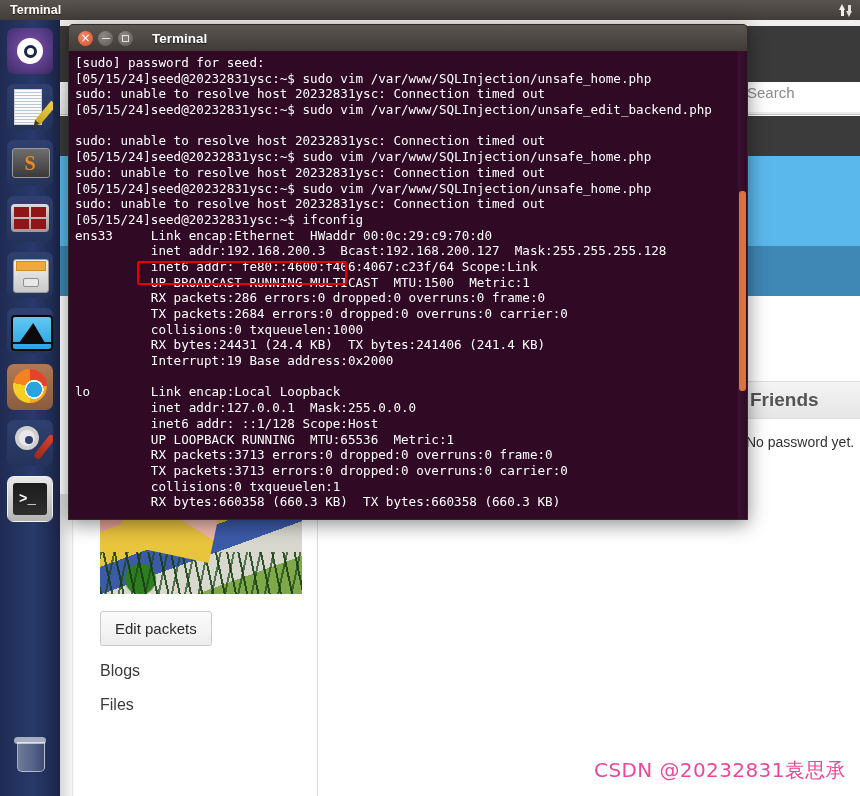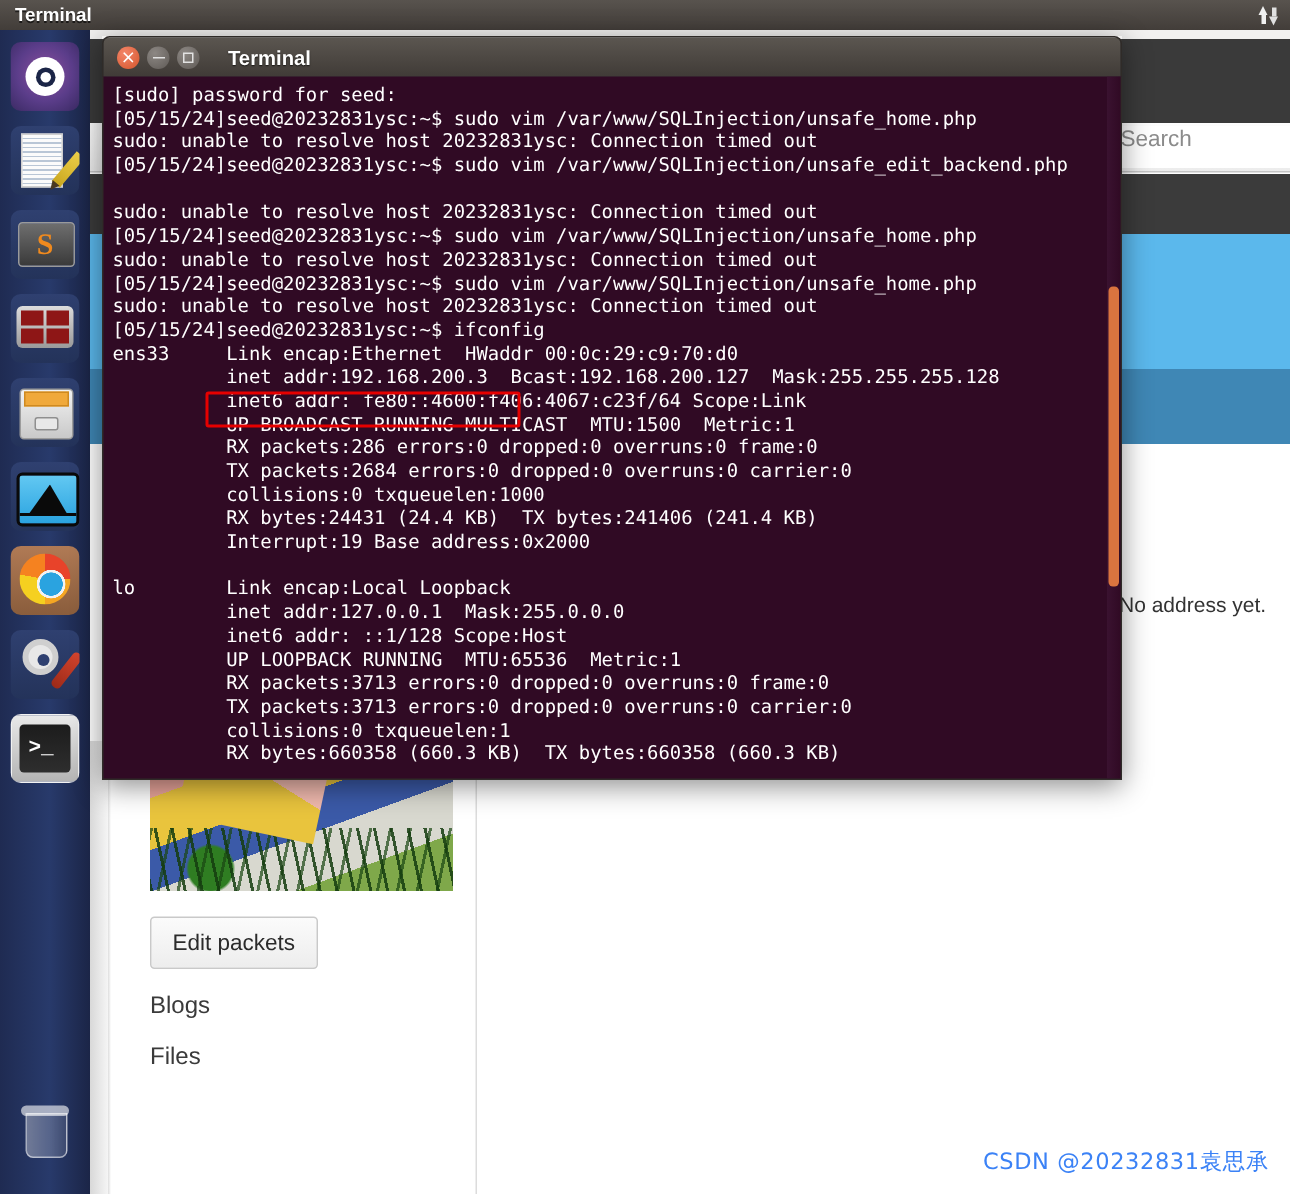--- a/index.html
+++ b/index.html
@@ -339,21 +339,21 @@
   }
   #tout .line{height:15.7px;}
   #redbox{
     position:absolute;left:68px;top:210px;width:206px;height:20px;
     border:2px solid #e60000;border-radius:2px;pointer-events:none;
   }
 
   
   #watermark{
     position:absolute;right:14px;bottom:12px;
-    color:#3b82f6;font-size:15px;font-family:"DejaVu Sans",sans-serif;
+    color:#ec4899;font-size:20px;font-family:"DejaVu Sans",sans-serif;
     letter-spacing:.4px;user-select:none;
   }
 </style>
 </head>
 <body>
 
 <div id="desktop">
 
   <div id="browser-page">
     <div id="ff-toolbar"></div>
@@ -362,22 +362,25 @@
       <span class="mag"></span>
       <span class="sl">Search</span>
     </div>
 
     <div id="elgg-topbar"></div>
     <div id="elgg-hero"></div>
     <div id="elgg-hero2"></div>
     <div id="elgg-white"></div>
 
     <div id="friends-block">
+      <div id="friends-head">
+        <span>Friends</span>
+      </div>
       <div id="friends-body">
-        <span>No address yet.</span>
+        <span>No password yet.</span>
       </div>
     </div>
   </div>
 
   <div id="page-left-shade"></div>
   <div id="col-divider2"></div>
   <div id="col-divider"></div>
 
   <div id="profile-col">
     <div id="avatar-img"></div>

